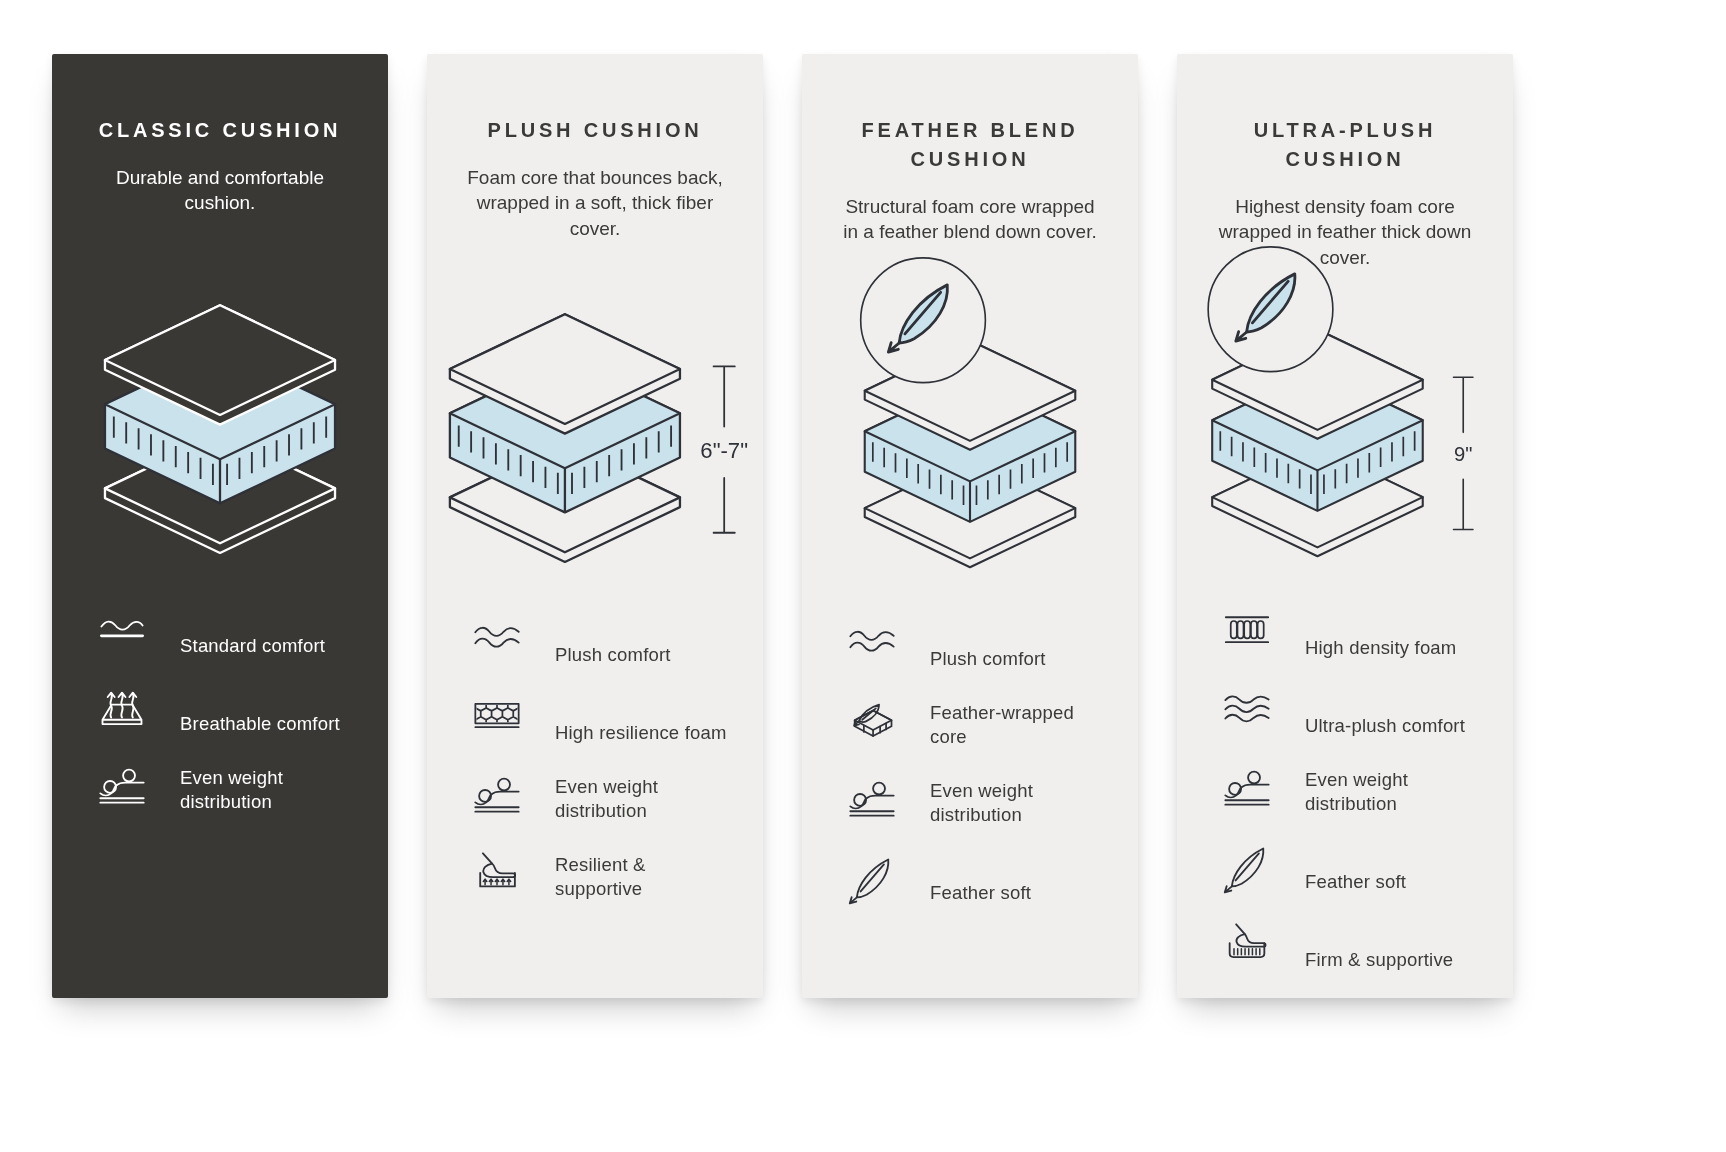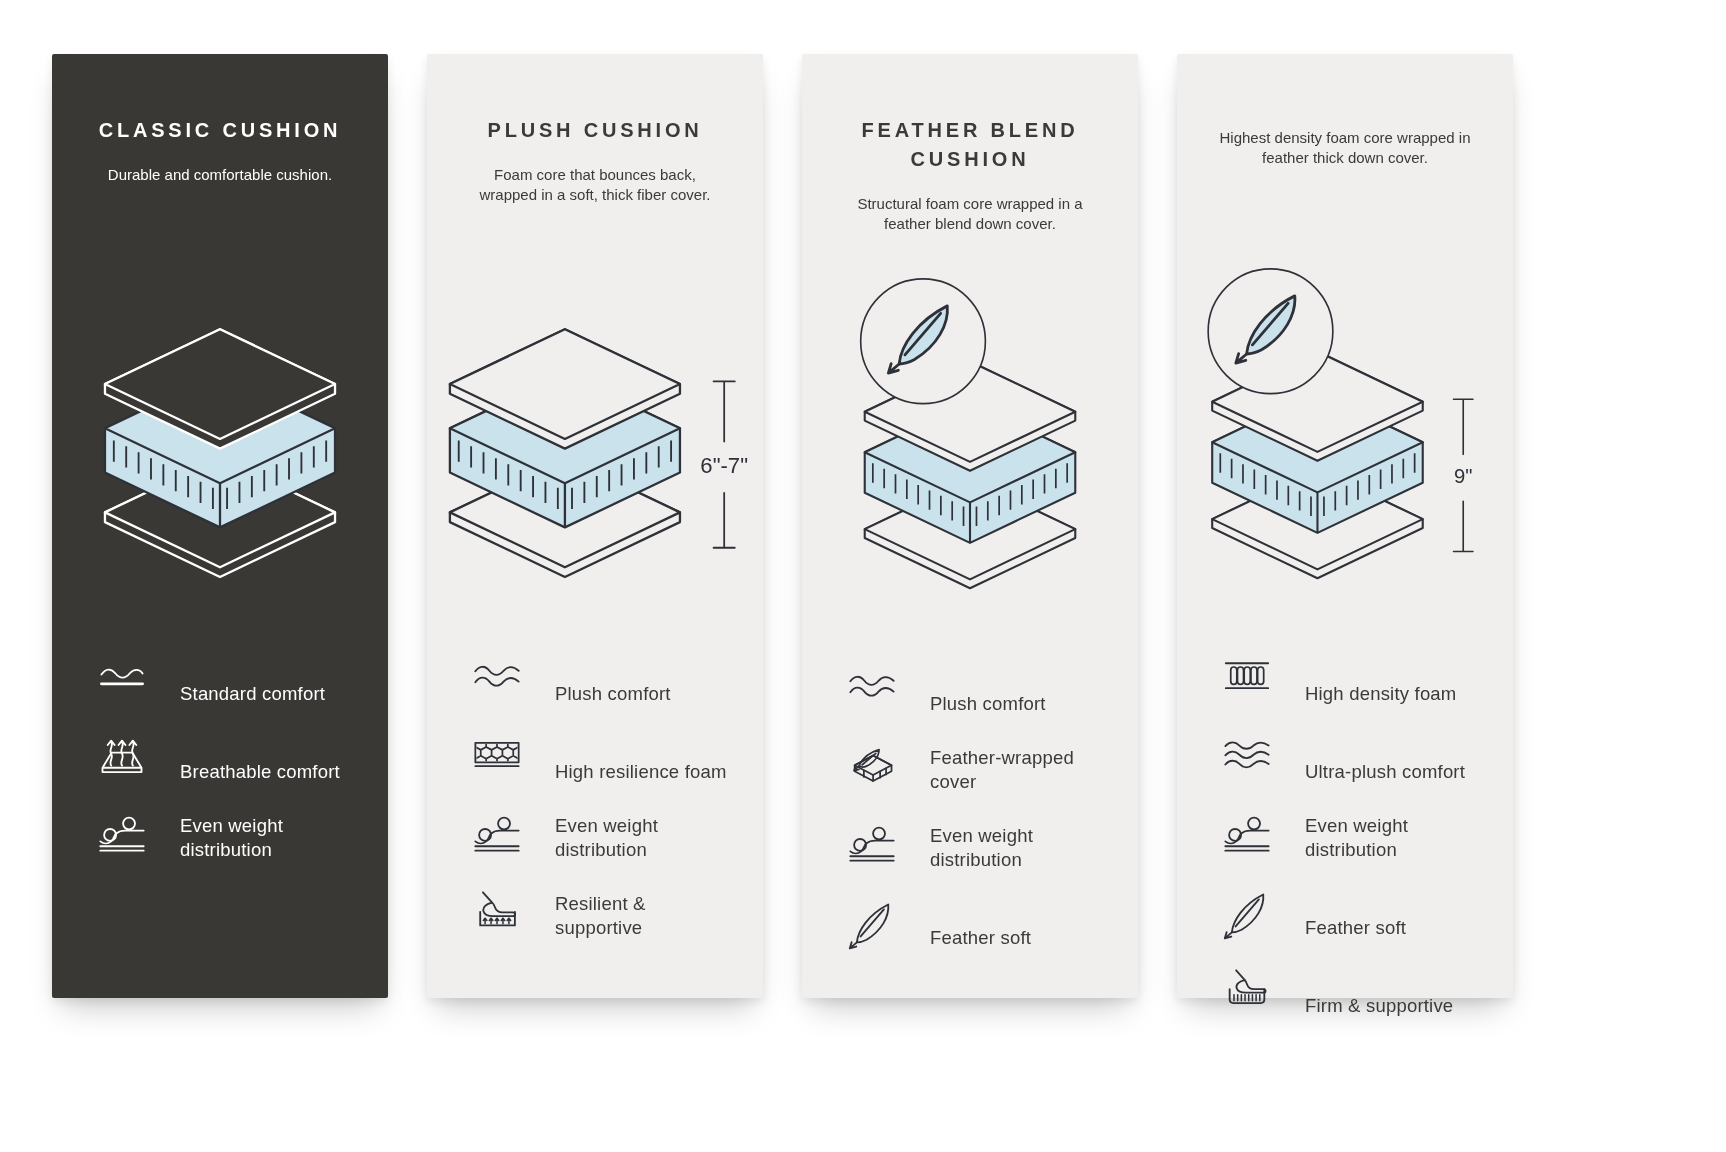--- a/index.html
+++ b/index.html
@@ -4,30 +4,30 @@
 <style>
   html,body{margin:0;padding:0;}
   body{
     width:1726px;height:1152px;background:#ffffff;
     font-family:"Liberation Sans", sans-serif;position:relative;overflow:hidden;
   }
   .board{display:flex;gap:39px;padding:54px 0 0 52px;}
   .card{
     width:336px;height:944px;border-radius:2px;box-sizing:border-box;
     box-shadow:0 18px 30px -10px rgba(0,0,0,.22), 0 4px 10px rgba(0,0,0,.08);
-    display:flex;flex-direction:column;gap:24px;
+    display:flex;flex-direction:column;
     --ink:#2e3138;--foam:#c9e2ec;
   }
   .card.dark{background:var(--bg);--bg:#3a3835;--line:#ffffff;--text:#ffffff;}
   .card.light{background:var(--bg);--bg:#f0efed;--line:#2e3138;--text:#3a3a38;}
   .card-header{padding:62px 28px 0;min-height:182px;box-sizing:border-box;text-align:center;color:var(--text);}
   .card-title{
     font-size:20px;font-weight:700;letter-spacing:3.8px;line-height:1.45;margin:0 0 20px 0;
   }
-  .card-desc{font-size:15px;line-height:1.34;margin:12px auto;max-width:262px;}
+  .card-desc{font-size:19px;line-height:1.34;margin:4px auto;max-width:262px;}
   .diagram{height:332px;display:flex;align-items:flex-end;justify-content:center;}
   .diagram svg{width:100%;display:block;}
   .dsvg-s,.dsvg-sd{height:292px;}
   .dsvg-b,.dsvg-bd{height:332px;}
   .dim-text{fill:var(--ink);font-size:25px;font-family:"Liberation Sans",sans-serif;}
   .features{margin-top:38px;padding-left:44px;}
   .feature{display:flex;align-items:flex-end;margin-bottom:26px;}
   .f-icon{width:52px;height:52px;flex:0 0 52px;color:var(--line);}
   .f-icon svg{width:52px;height:52px;display:block;}
   .f-label{margin-left:32px;font-size:18.5px;line-height:1.3;color:var(--text);max-width:178px;letter-spacing:.2px;}
@@ -245,21 +245,21 @@
             </svg>
           </span>
         <span class="f-label">Plush comfort</span>
       </div>
       <div class="feature">
         <span class="f-icon">
             <svg viewBox="0 0 48 48">
               <use href="#sym-feather-foam"></use>
             </svg>
           </span>
-        <span class="f-label">Feather-wrapped cover</span>
+        <span class="f-label">Feather-wrapped core</span>
       </div>
       <div class="feature">
         <span class="f-icon">
             <svg viewBox="0 0 48 48">
               <use href="#sym-weight"></use>
             </svg>
           </span>
         <span class="f-label">Even weight distribution</span>
       </div>
       <div class="feature">
@@ -268,20 +268,21 @@
               <use href="#sym-feather-shape"></use>
             </svg>
           </span>
         <span class="f-label">Feather soft</span>
       </div>
     </div>
   </section>
 
   <section class="card light">
     <header class="card-header">
+      <h2 class="card-title">ULTRA-PLUSH CUSHION</h2>
       <p class="card-desc">Highest density foam core wrapped in feather thick down cover.</p>
     </header>
     <div class="diagram">
       <svg class="dsvg-bd" viewBox="0 -80 368 410">
         <use href="#sym-stack"></use>
         <use href="#sym-badge"></use>
         <g>
           <path fill="none" stroke="var(--ink)" stroke-width="2" stroke-linecap="round" d="M318,92 H342 M330,92 V160 M330,218 V280 M318,280 H342"></path>
           <text class="dim-text" x="330" y="196" text-anchor="middle">9"</text>
         </g>

